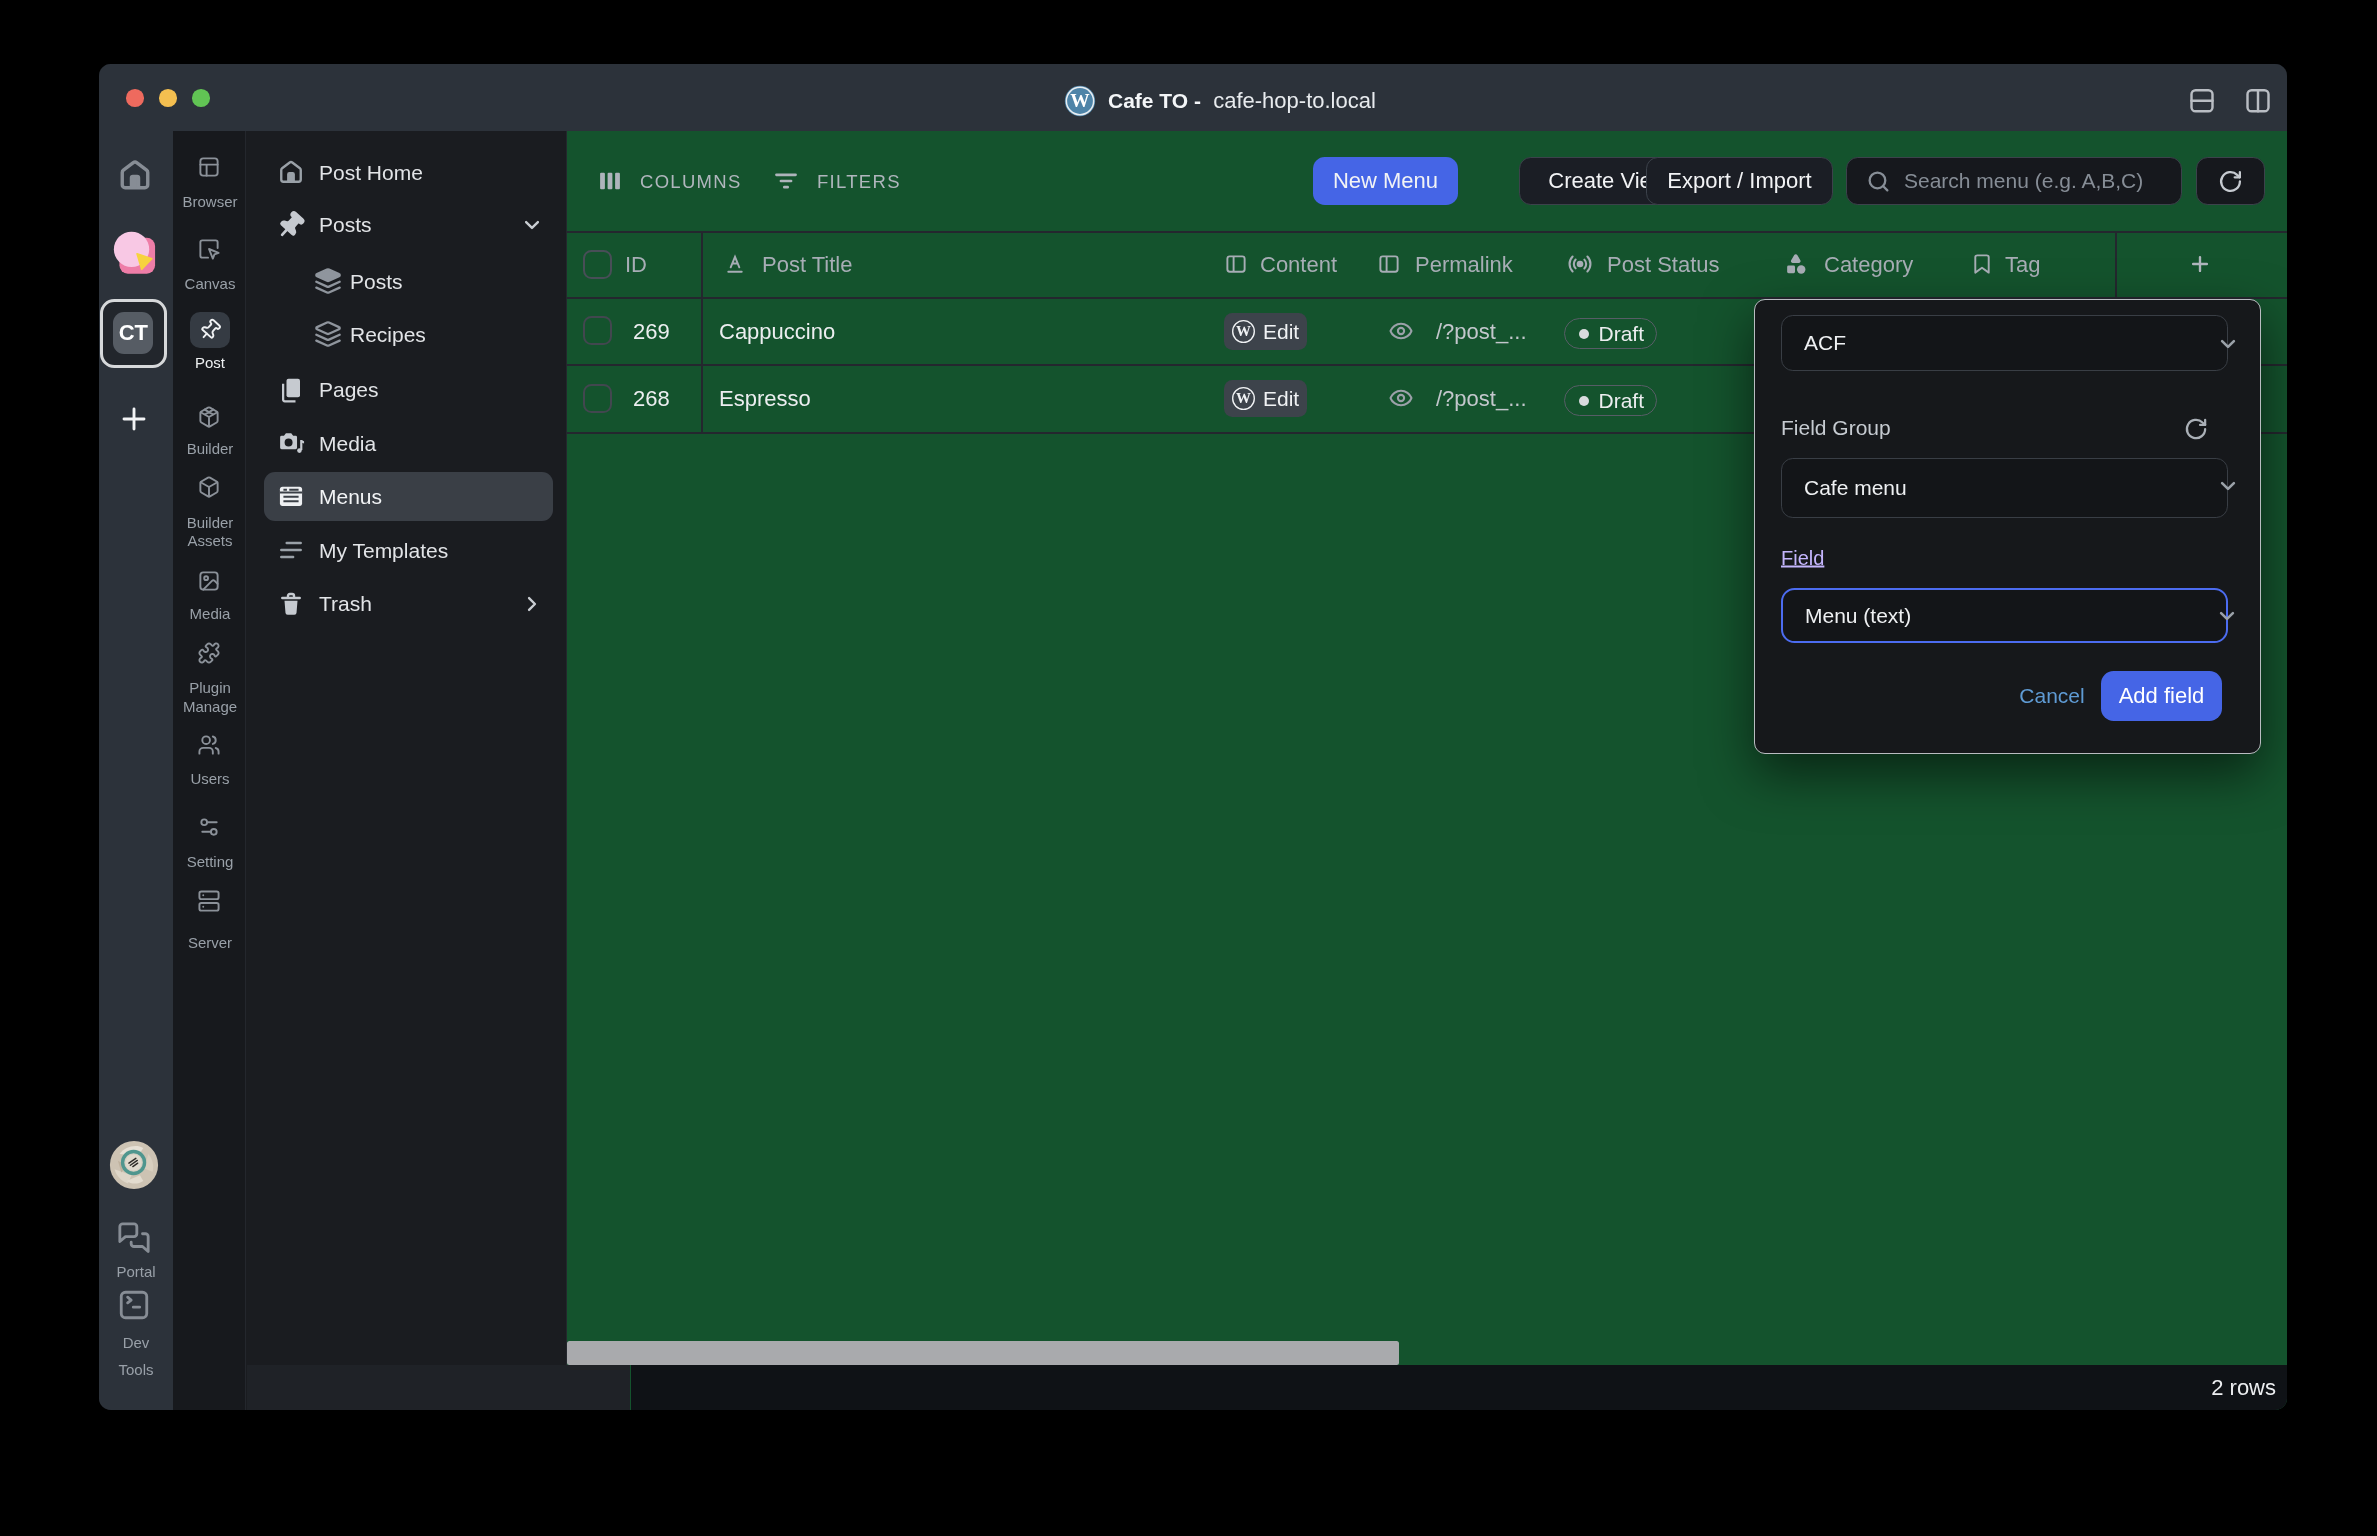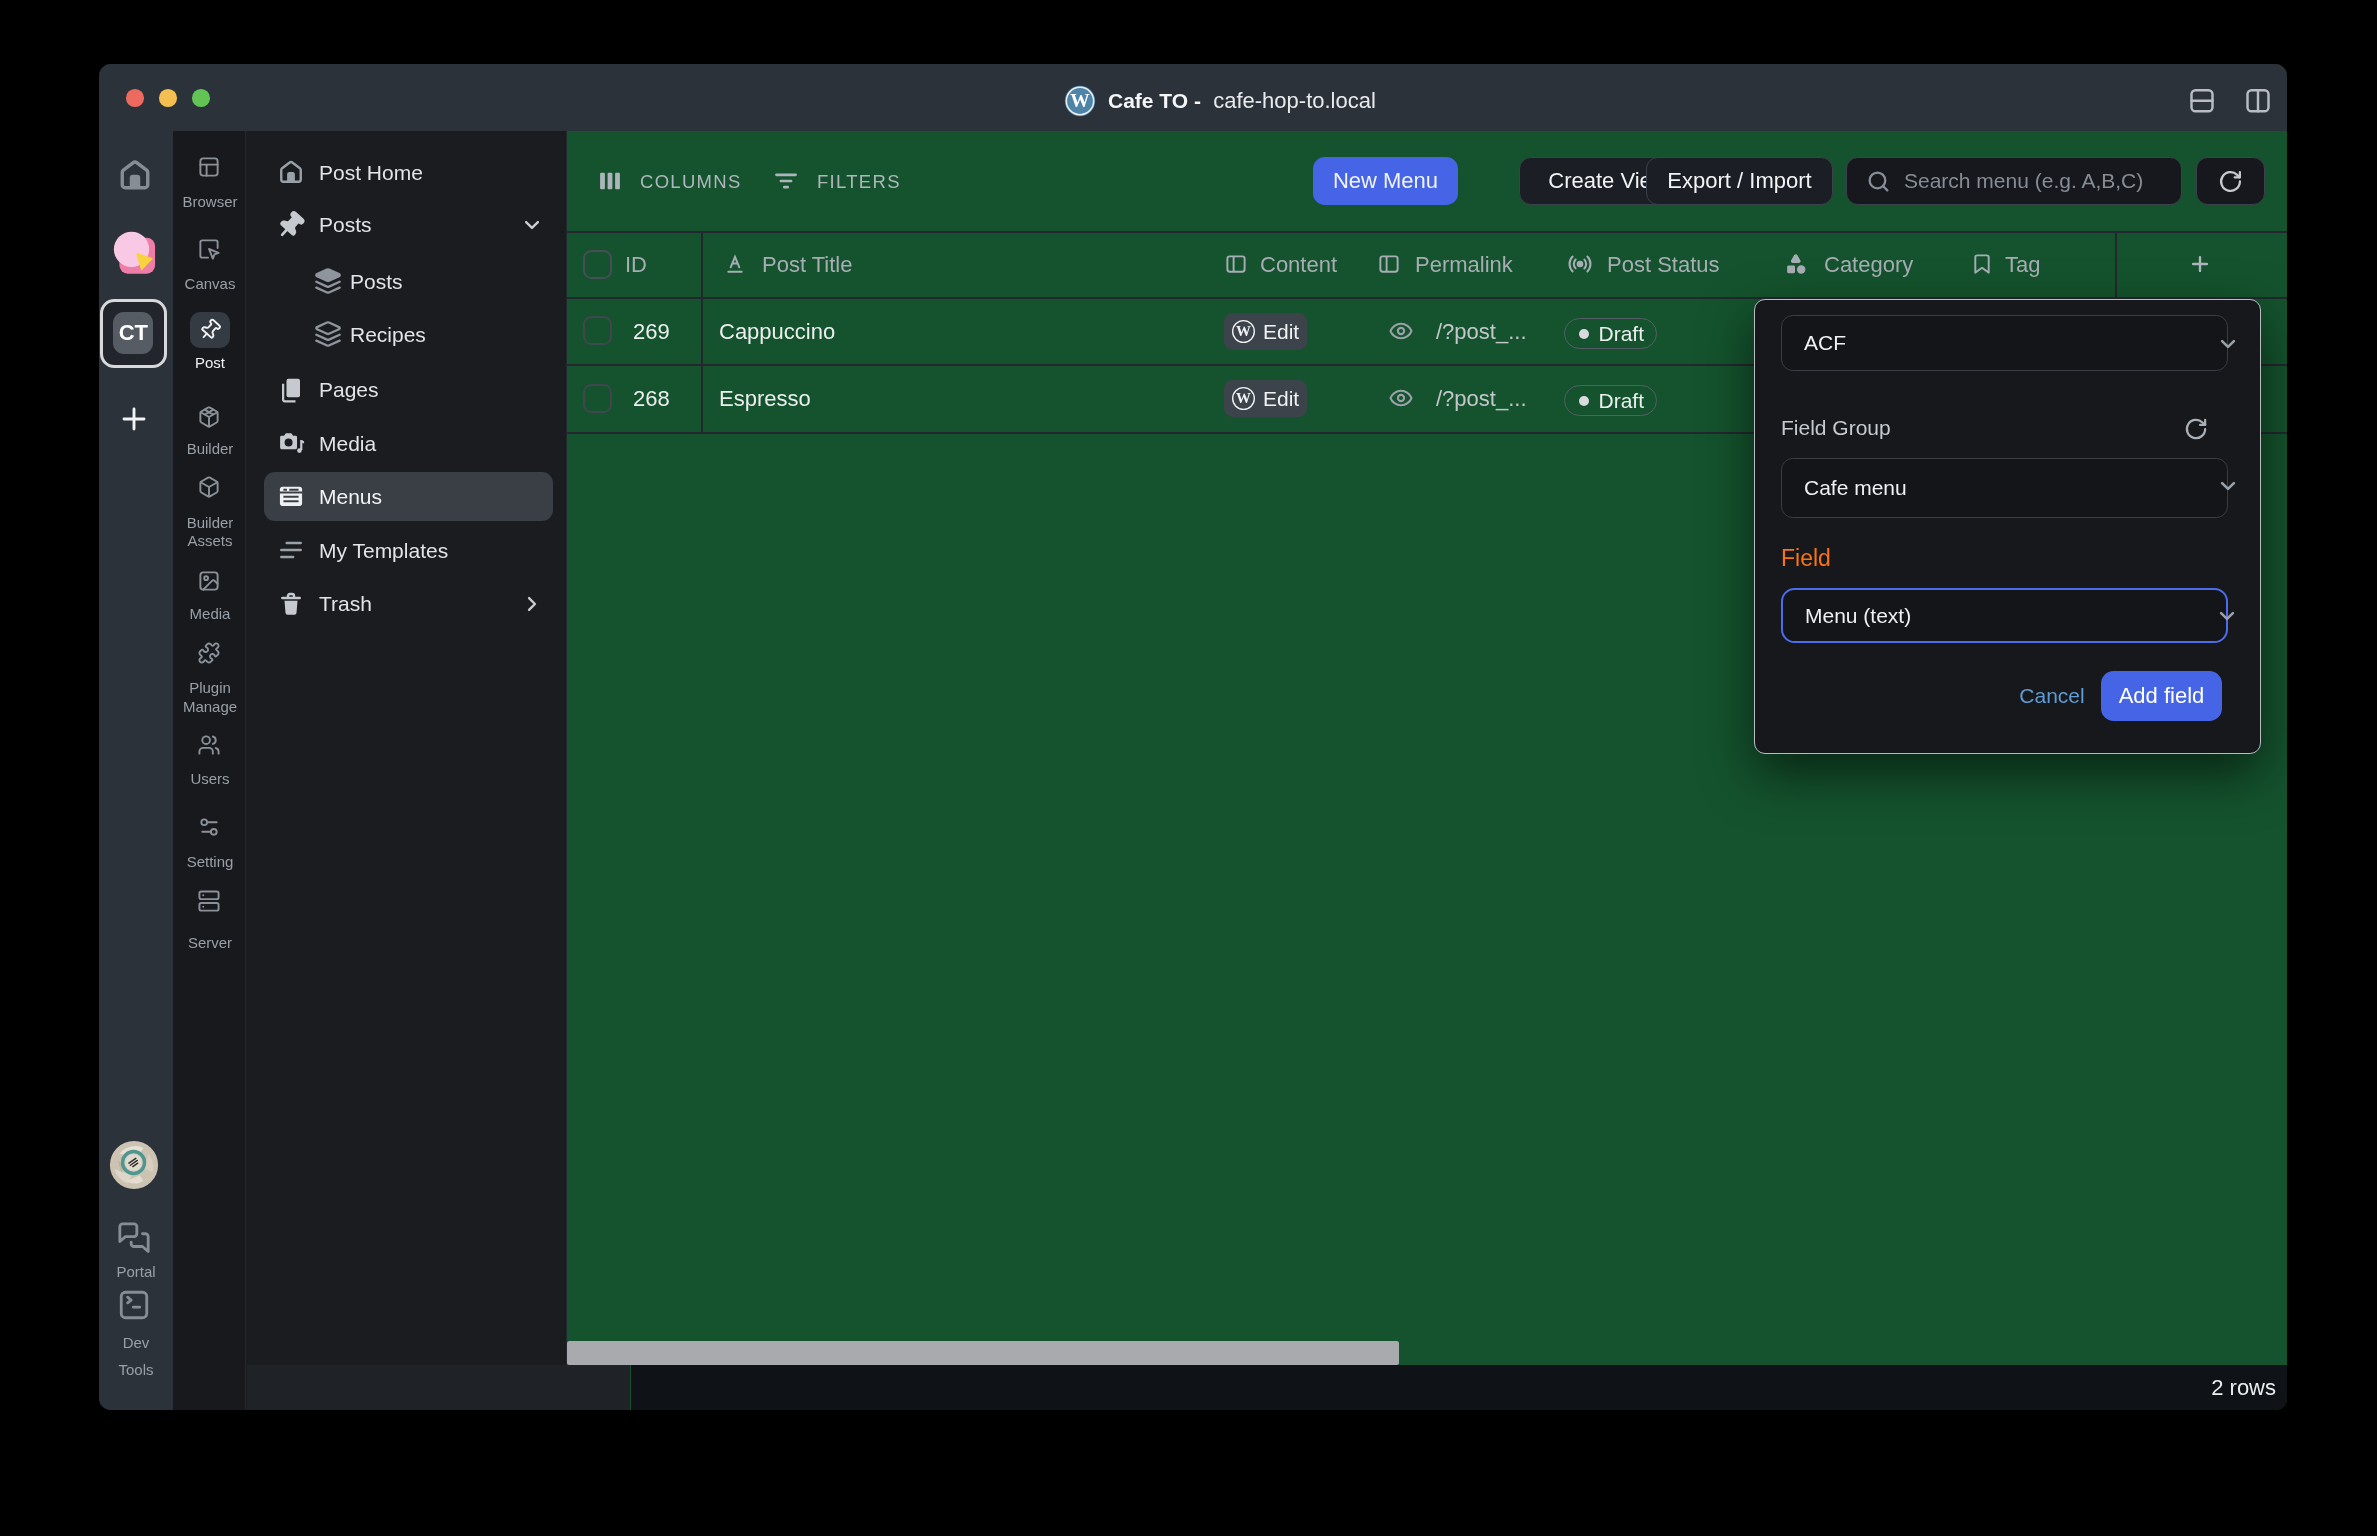--- a/index.html
+++ b/index.html
@@ -378,21 +378,21 @@
     <svg class="tl" style="left:441px; top:129px;" width="24.4" height="24.4" viewBox="0 0 24 24" fill="none" stroke="#aab0b7" stroke-width="2.2" stroke-linecap="round" stroke-linejoin="round">
       <path d="M21 12a9 9 0 1 1-2.64-6.36L21 8"></path>
         <path d="M21 3v5h-5"></path>
     </svg>
     <div class="sel" style="top:158px; height:60px;">
       <span class="seltxt">Cafe menu</span>
       <svg class="chev" style="top:27px;" width="23.6" height="23.6" viewBox="0 0 24 24" fill="none" stroke="#9aa1a8" stroke-width="2.6" stroke-linecap="round" stroke-linejoin="round">
           <path d="m6 9 6 6 6-6"></path>
         </svg>
     </div>
-    <div class="abs" style="left:26px; top:258px; transform:translateY(-50%); color:#f97316; font-size:23px;">Field</div>
+    <div class="abs" style="left:26px; top:258px; transform:translateY(-50%); color:#c4b5fd; font-size:20px;text-decoration:underline;">Field</div>
     <div class="sel" style="top:288px; height:55px; border:2.5px solid #4c6cf0; border-radius:13.5px;">
       <span class="seltxt">Menu (text)</span>
       <svg class="chev" style="top:26px; left:444px;" width="23.6" height="23.6" viewBox="0 0 24 24" fill="none" stroke="#9aa1a8" stroke-width="2.6" stroke-linecap="round" stroke-linejoin="round">
           <path d="m6 9 6 6 6-6"></path>
         </svg>
     </div>
     <div class="abs" style="left:297px; top:396px; transform:translate(-50%,-50%); color:#5f9bd4; font-size:21px;">Cancel</div>
     <div class="abs" style="left:346px; top:371px; width:121px; height:50px; border-radius:12.6px; background:#4565e6; display:flex; align-items:center; justify-content:center; color:#fff; font-size:22px;">Add field</div>
   </div>
 </div>

